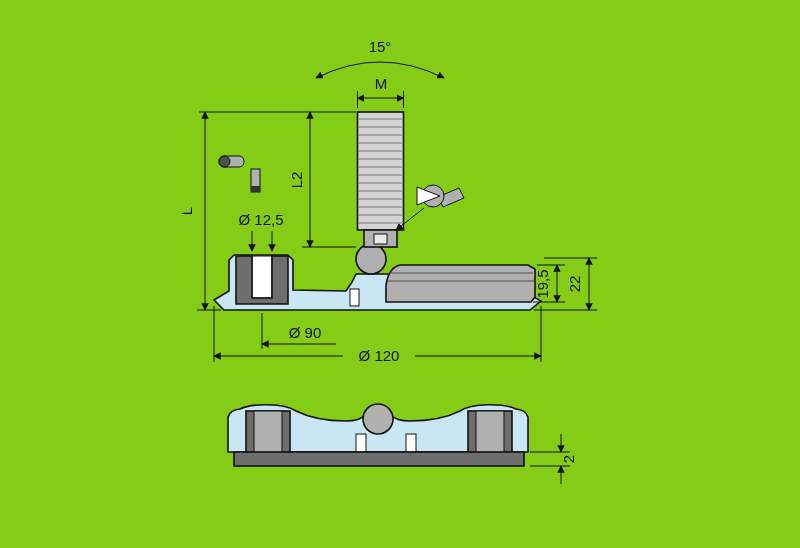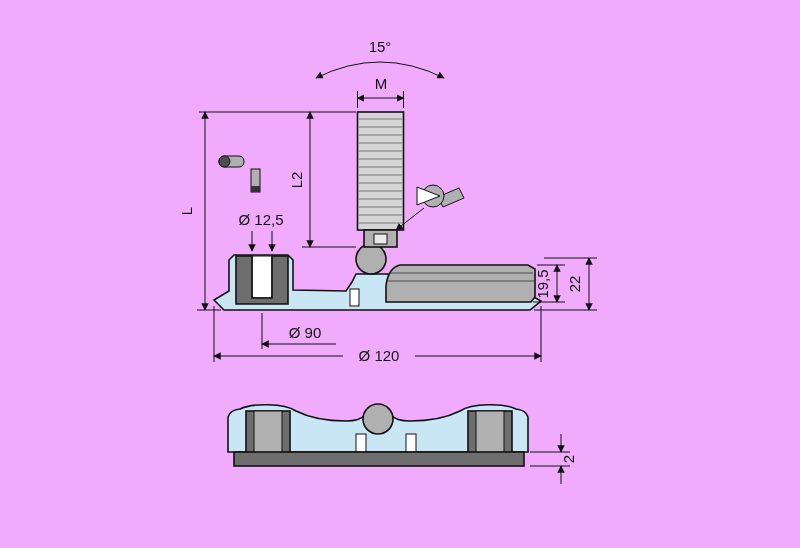--- a/index.html
+++ b/index.html
@@ -1,16 +1,16 @@
 <!DOCTYPE html>
 <html><head>
 <meta charset="utf-8">
 <style>
   html,body{margin:0;padding:0;background:#fff;}
-  .canvas{position:relative;width:800px;height:548px;background:#f0abfc;overflow:hidden;}
+  .canvas{position:relative;width:800px;height:548px;background:#84cc16;overflow:hidden;}
   svg text{font-family:"Liberation Sans",sans-serif;font-size:15px;fill:#111;}
   .obj{stroke:#111;stroke-width:1.6;}
   .obj-thin{stroke:#111;stroke-width:1;}
   .thin{stroke:#444;stroke-width:.9;fill:none;}
   .dim{stroke:#111;stroke-width:1;fill:none;}
   .thread-line{stroke:#7a7a7a;stroke-width:1;}
 </style>
 </head>
 <body>
 

